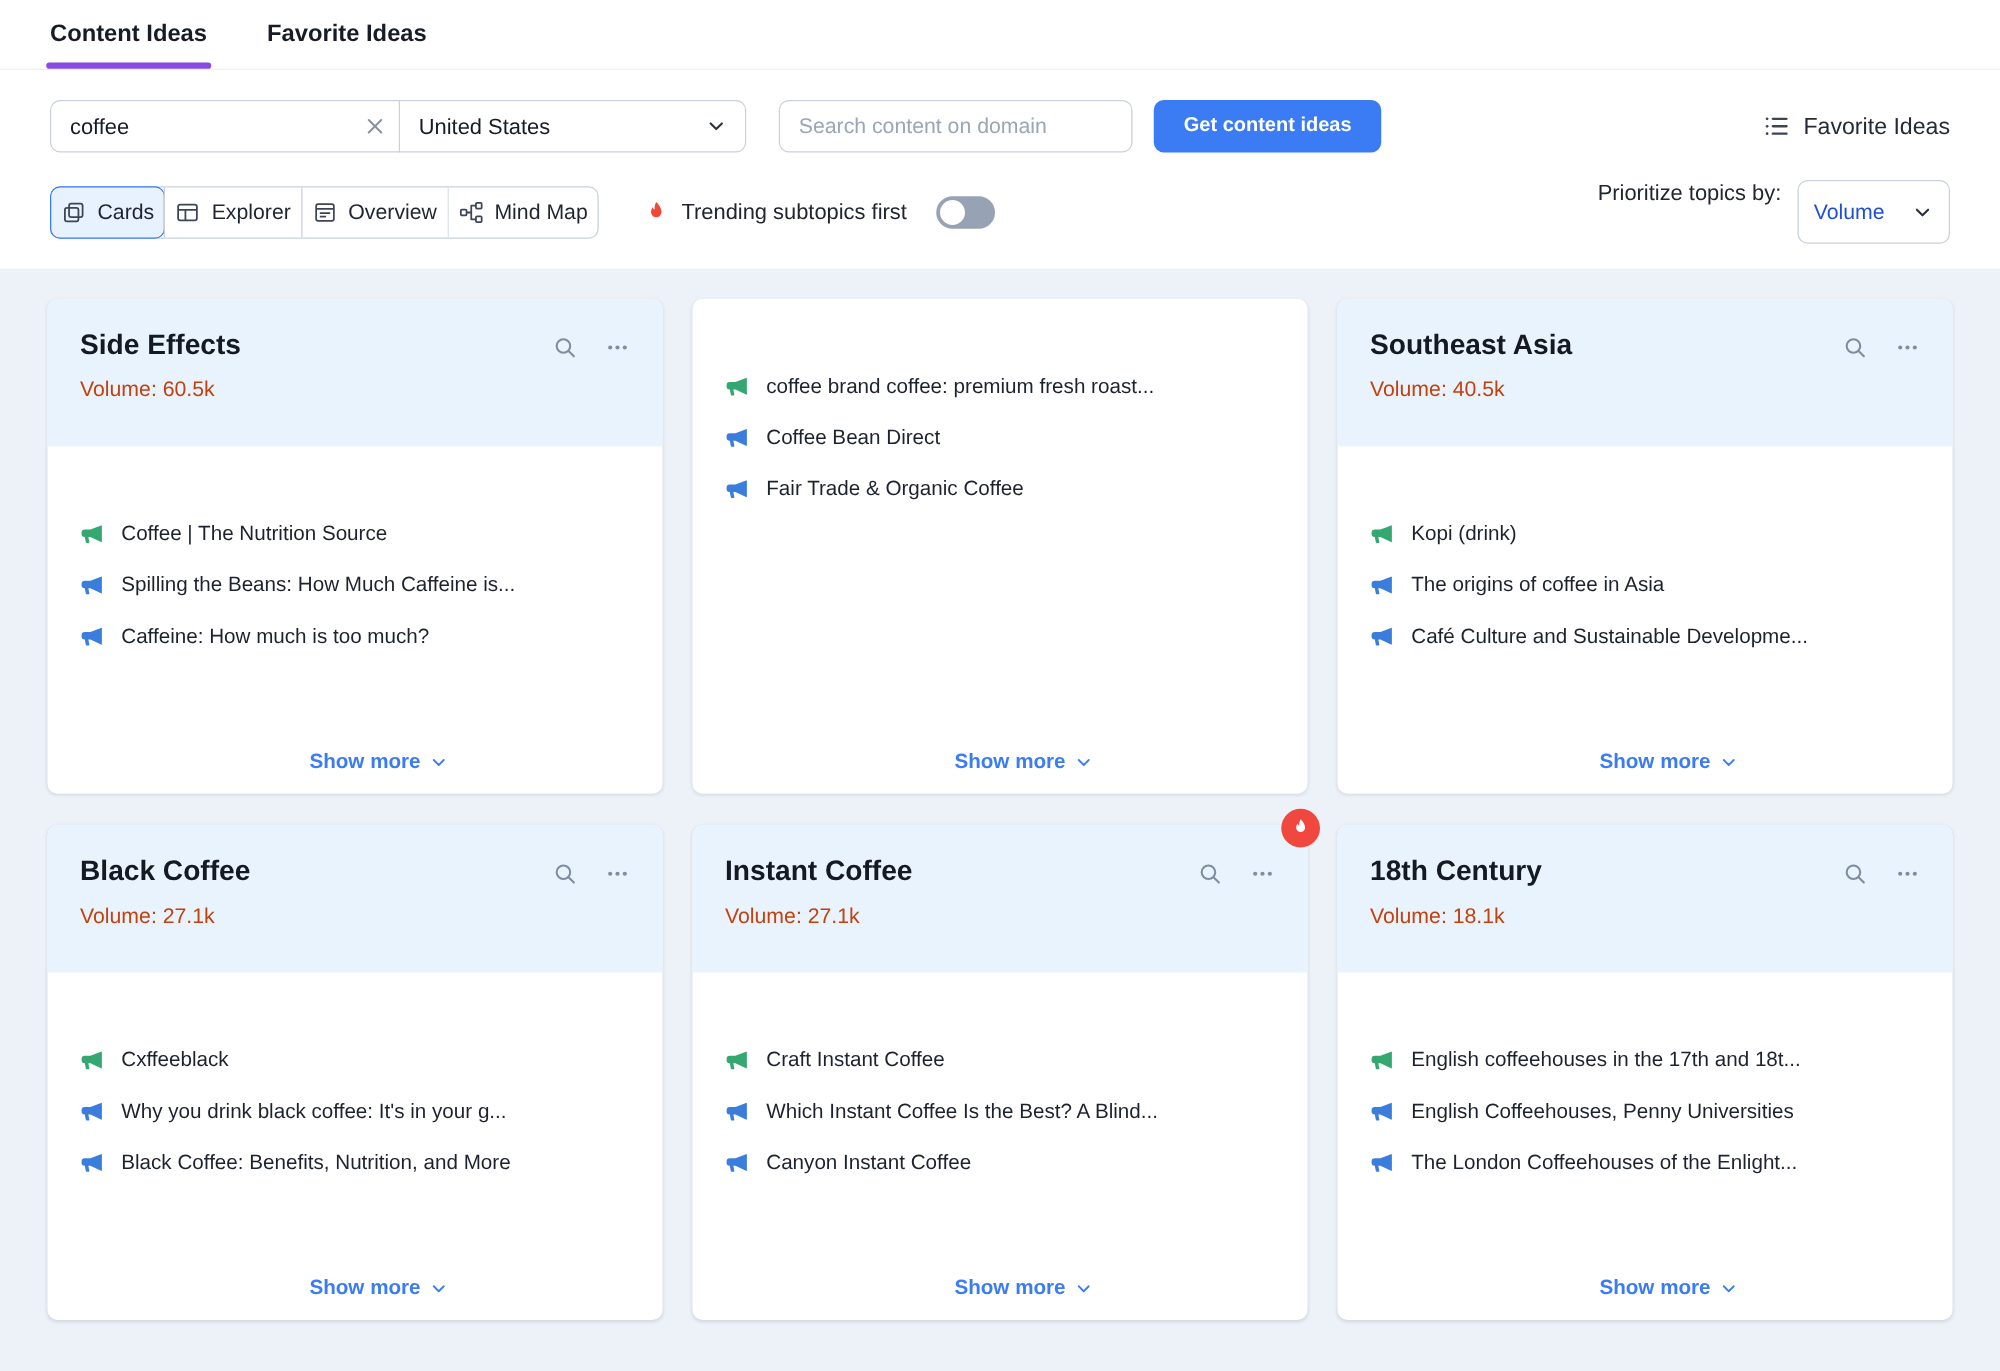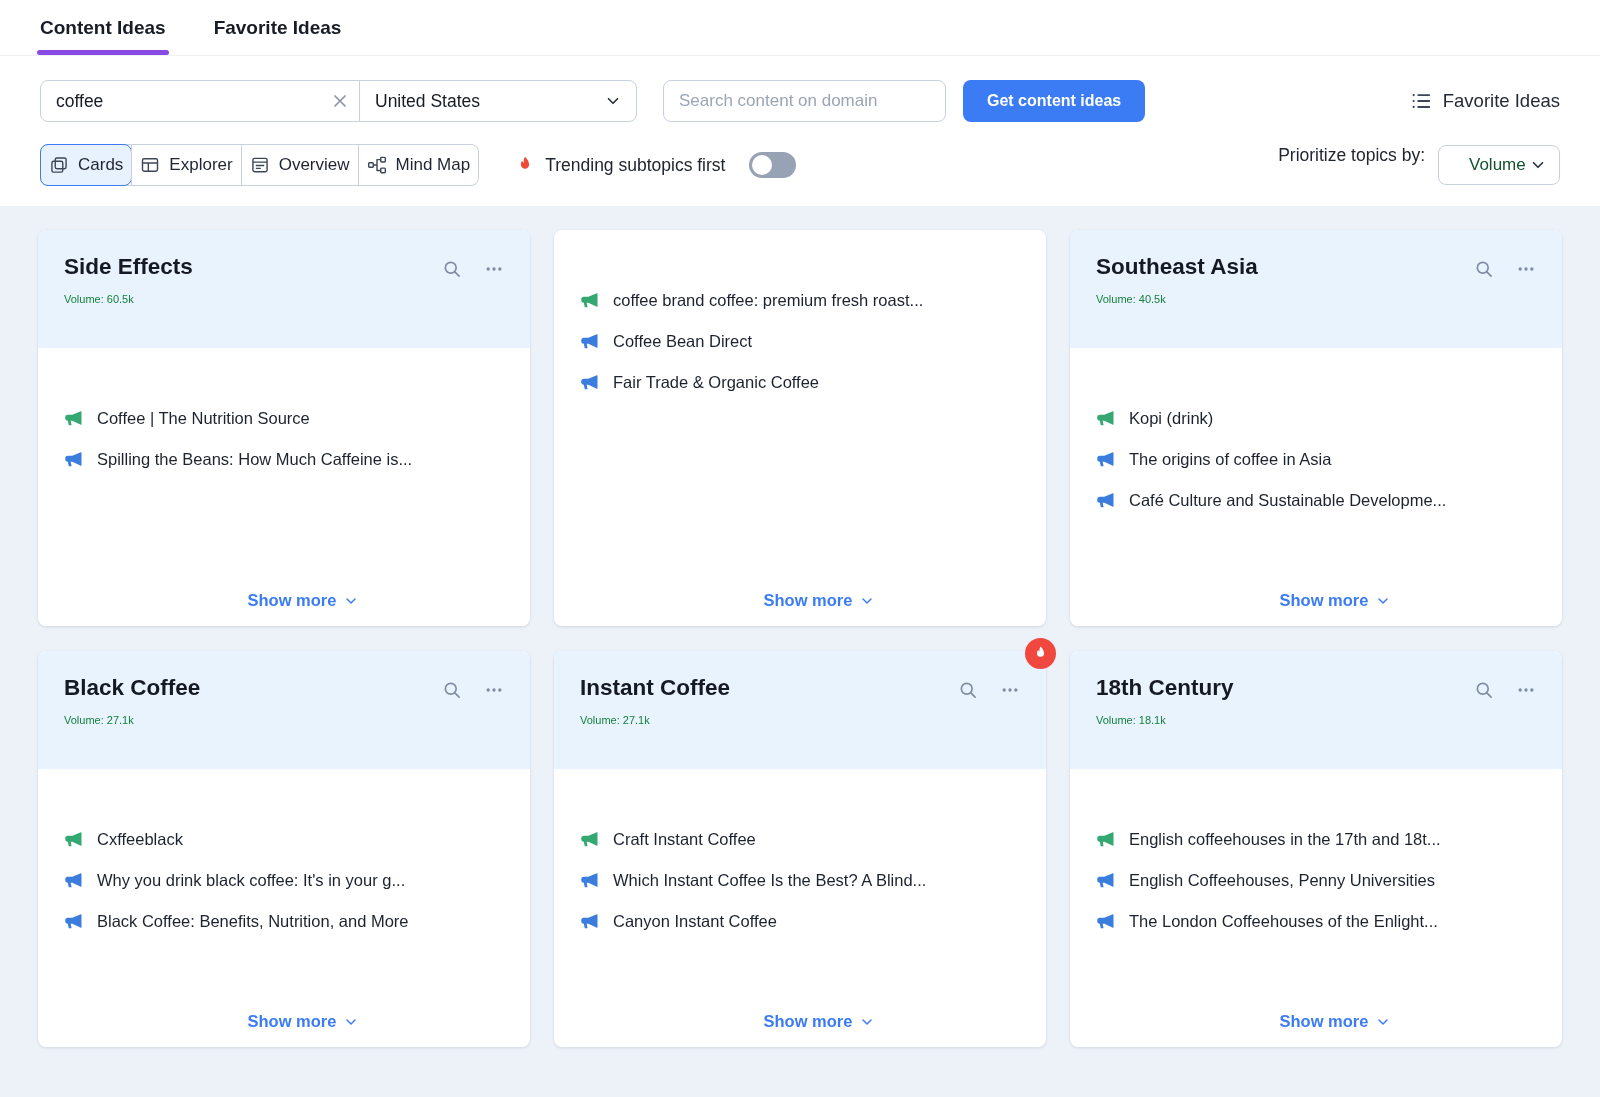--- a/index.html
+++ b/index.html
@@ -25,21 +25,21 @@
   .tab .underline {
     position:absolute; left:-3px; right:-3px; bottom:0; height:5px;
     border-radius:4px; background:var(--accent_purple,#8949e3);
   }
 
   
   .controls { background:#fff; padding:24px 40px 20px; }
   .row { display:flex; align-items:center; }
   .row2 { margin-top:22px; }
 
-  .kw-wrap { position:relative; width:320px; }
+  .kw-wrap { position:relative; width:280px; }
   .kw-input {
     width:100%; height:42px; border:1px solid #c9d1dd; border-radius:8px 0 0 8px;
     font-family:inherit; font-size:17.5px; color:#161b24; padding:0 38px 0 15px; outline:none;
   }
   .kw-clear {
     position:absolute; right:10px; top:11px; width:20px; height:20px;
     color:#8a94a4; cursor:pointer;
   }
   .country-select {
     width:278px; height:42px; border:1px solid #c9d1dd; margin-left:-1px;
@@ -78,42 +78,42 @@
   }
   .trend-flag { margin-left:36px; display:flex; align-items:center; gap:10px; font-size:17.5px; color:#20262f; }
   .trend-flag .flame { width:20px; height:20px; color:var(--flame_red,#ee4a36); }
   .toggle {
     margin-left:14px; width:47px; height:26px; border-radius:13px;
     background:#97a2b4; position:relative; cursor:pointer;
   }
   .toggle .knob { position:absolute; left:3px; top:3px; width:20px; height:20px; border-radius:50%; background:#fff; }
   .prioritize { margin-left:auto; display:flex; align-items:flex-start; gap:13px; font-size:17.5px; color:#22272f; }
   .volume-select {
-    width:122px; height:40px; border:1px solid #c9d1dd; border-radius:8px; background:#fff;
+    width:122px; height:51px; border:1px solid #c9d1dd; border-radius:8px; background:#fff;
     display:flex; align-items:center; justify-content:space-between;
-    padding:0 12px 0 30px; font-size:17px; color:#14532d; cursor:pointer;
+    padding:0 12px 0 12px; font-size:17px; color:#1d4ed8; cursor:pointer;
   }
 
   
   .main {
     background:#edf1f8; padding:24px 38px 40px;
     display:grid; grid-template-columns:repeat(3,1fr); gap:25px 24px;
   }
   .card {
     background:#fff; border-radius:8px; height:396px; position:relative;
     display:flex; flex-direction:column; box-shadow:0 1px 3px rgba(23,43,77,.13);
   }
   .card-header {
     background:#e9f3fd; border-radius:8px 8px 0 0; padding:24px 26px 0; height:118px;
   }
   .title-row { display:flex; justify-content:space-between; align-items:flex-start; }
   .card-title { font-size:22.5px; font-weight:700; color:#141922; }
   .card-actions { display:flex; gap:22px; padding-top:5px; color:#7f8ca1; }
   .card-actions .ic { width:20px; height:20px; cursor:pointer; }
-  .card-volume { margin-top:13px; font-size:11px; color:#15803d; }
+  .card-volume { margin-top:13px; font-size:17px; color:#c2410c; }
   .card-body { flex:1; display:flex; flex-direction:column; padding:60px 26px 16px; }
   .item {
     display:flex; align-items:center; gap:13px; margin-bottom:21px;
     font-size:16.5px; color:#1d232e; cursor:pointer; white-space:nowrap; overflow:hidden;
   }
   .item .mega { width:20px; height:20px; flex:none; }
   .mega.green { color:var(--green_icon,#35a871); }
   .mega.blue  { color:var(--blue_icon,#3b7ddd); }
   .show-more {
     margin-top:auto; align-self:center; display:flex; align-items:center; gap:7px;
@@ -316,20 +316,28 @@
         <span>Coffee | The Nutrition Source</span>
       </div>
       <div class="item">
         <span class="mega blue">
             <svg viewBox="0 0 24 24" width="20" height="20">
               <use href="#i-mega"></use>
             </svg>
           </span>
         <span>Spilling the Beans: How Much Caffeine is...</span>
       </div>
+      <div class="item">
+        <span class="mega blue">
+            <svg viewBox="0 0 24 24" width="20" height="20">
+              <use href="#i-mega"></use>
+            </svg>
+          </span>
+        <span>Caffeine: How much is too much?</span>
+      </div>
       <button class="show-more">
         <span>Show more</span>
         <span class="chev-sm">
             <svg viewBox="0 0 24 24" width="16" height="16">
               <use href="#i-chev"></use>
             </svg>
           </span>
       </button>
     </div>
   </section>

